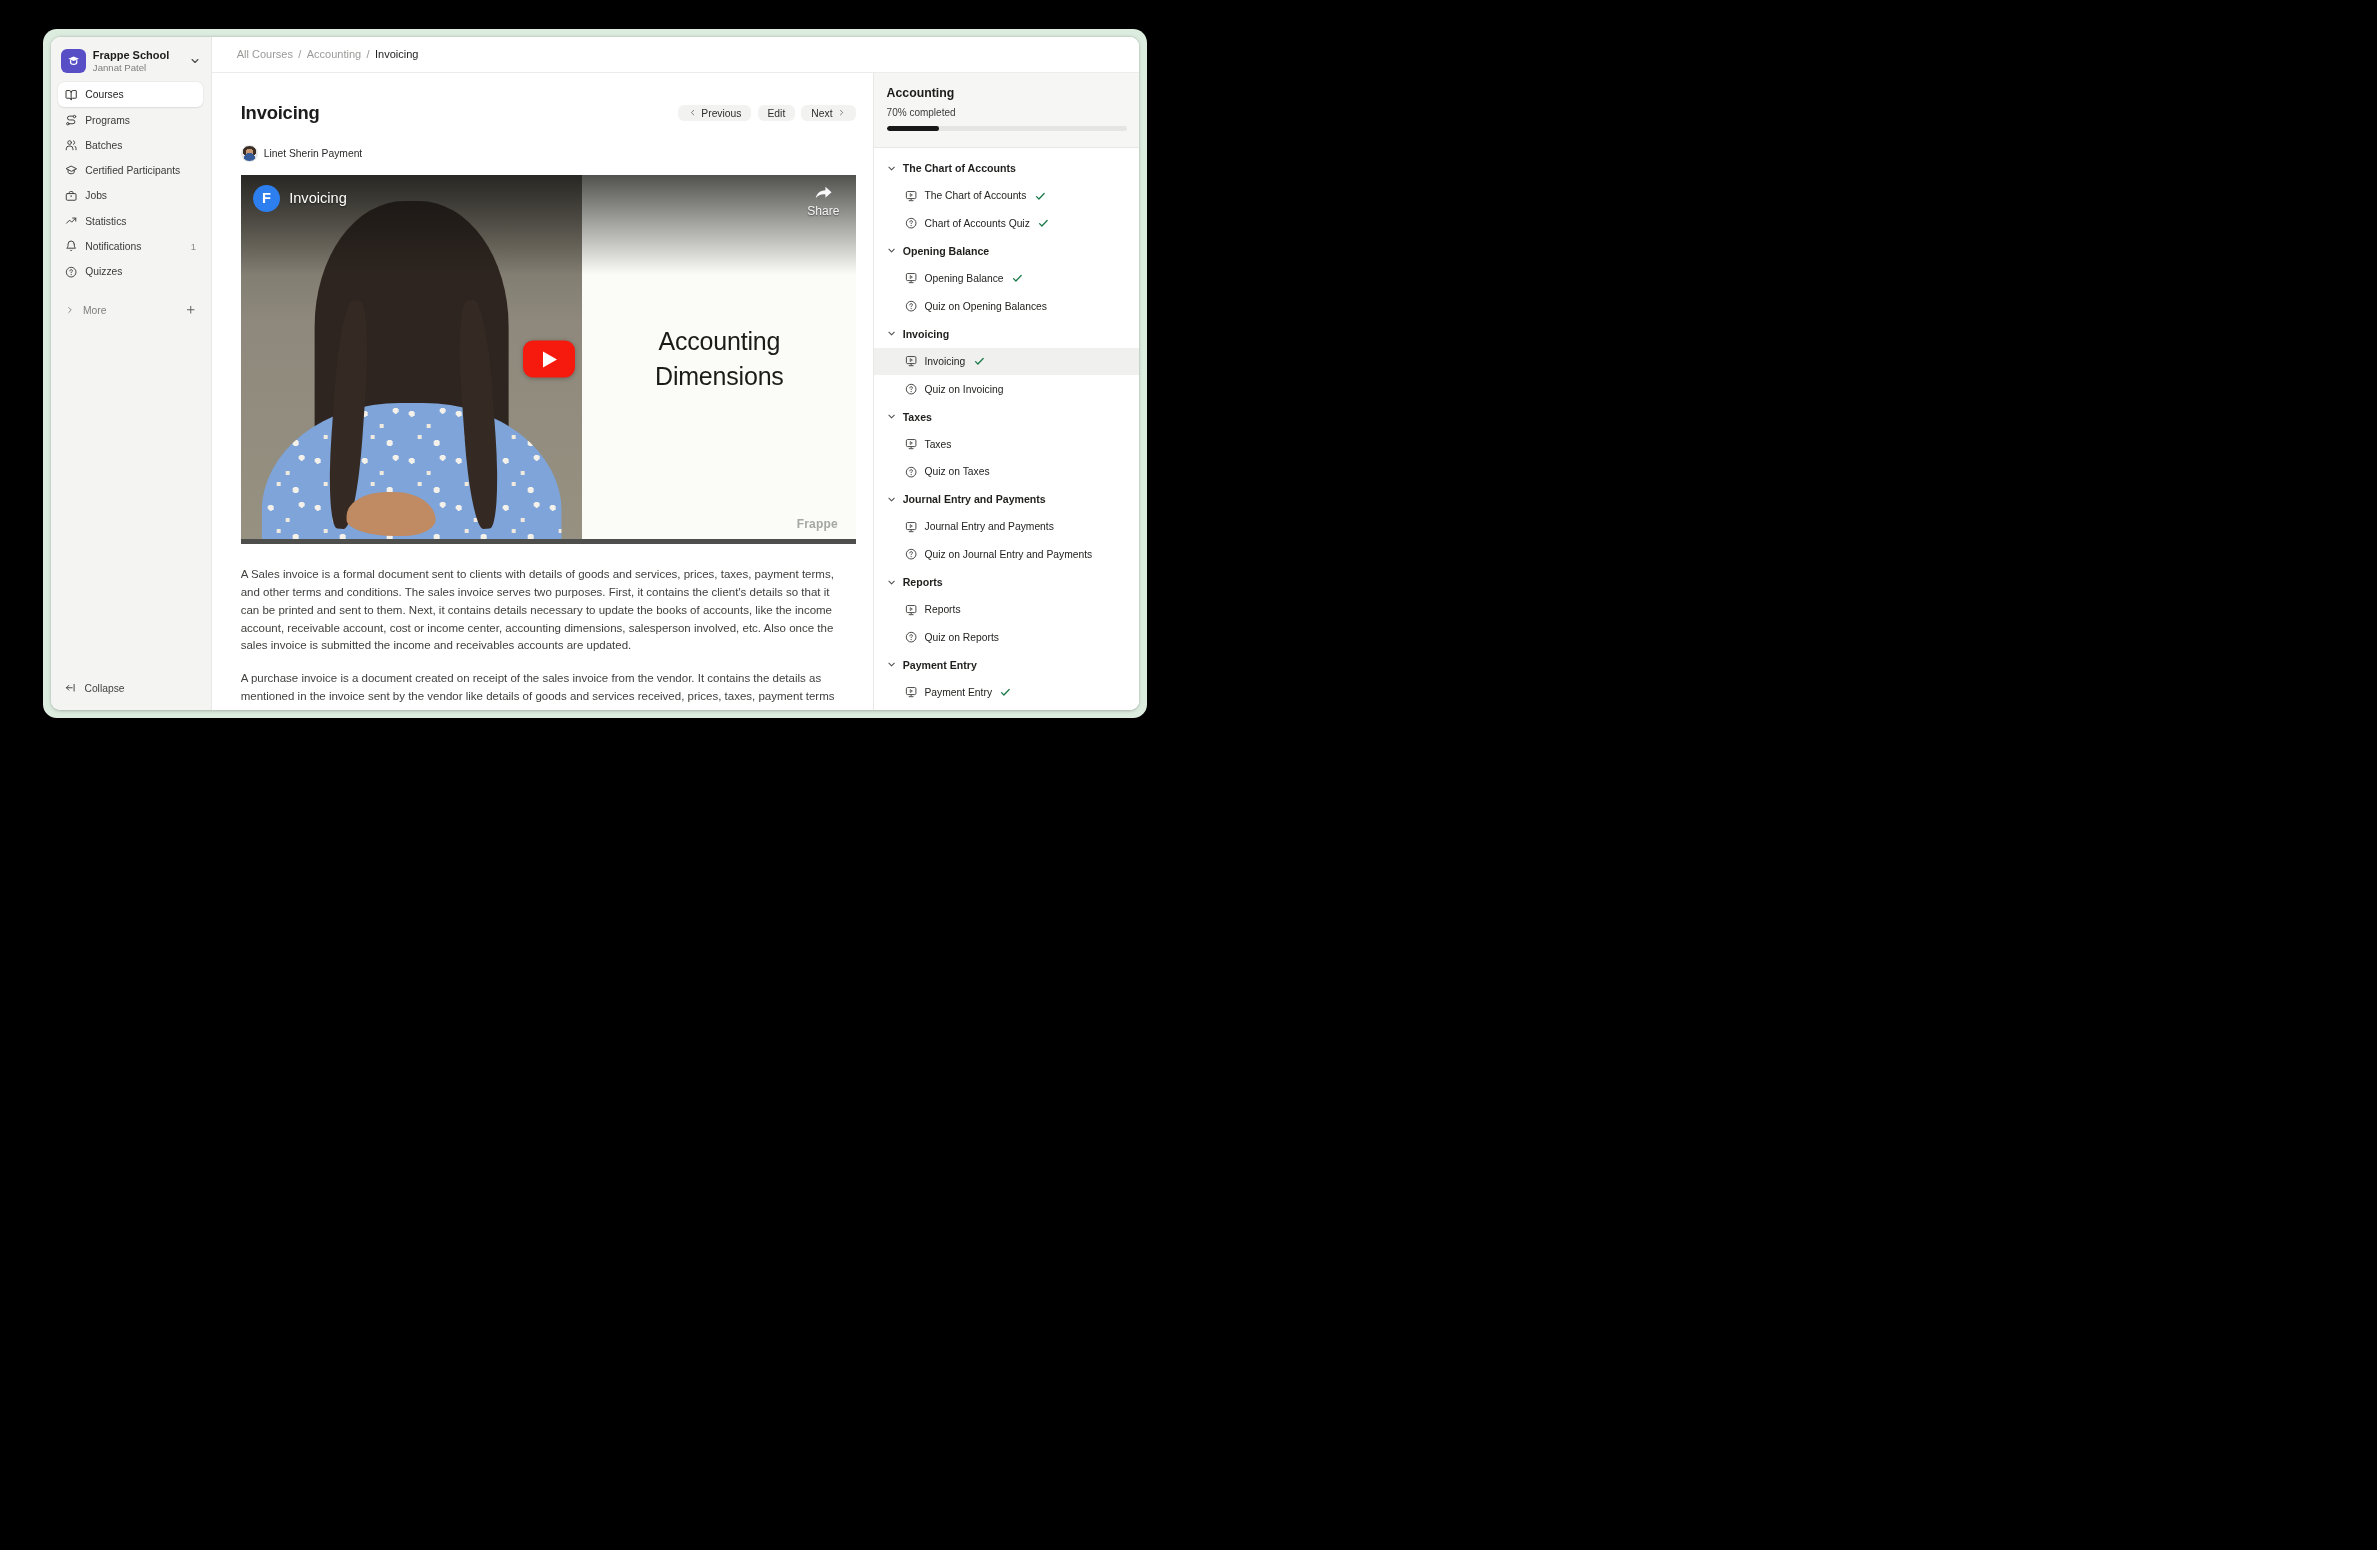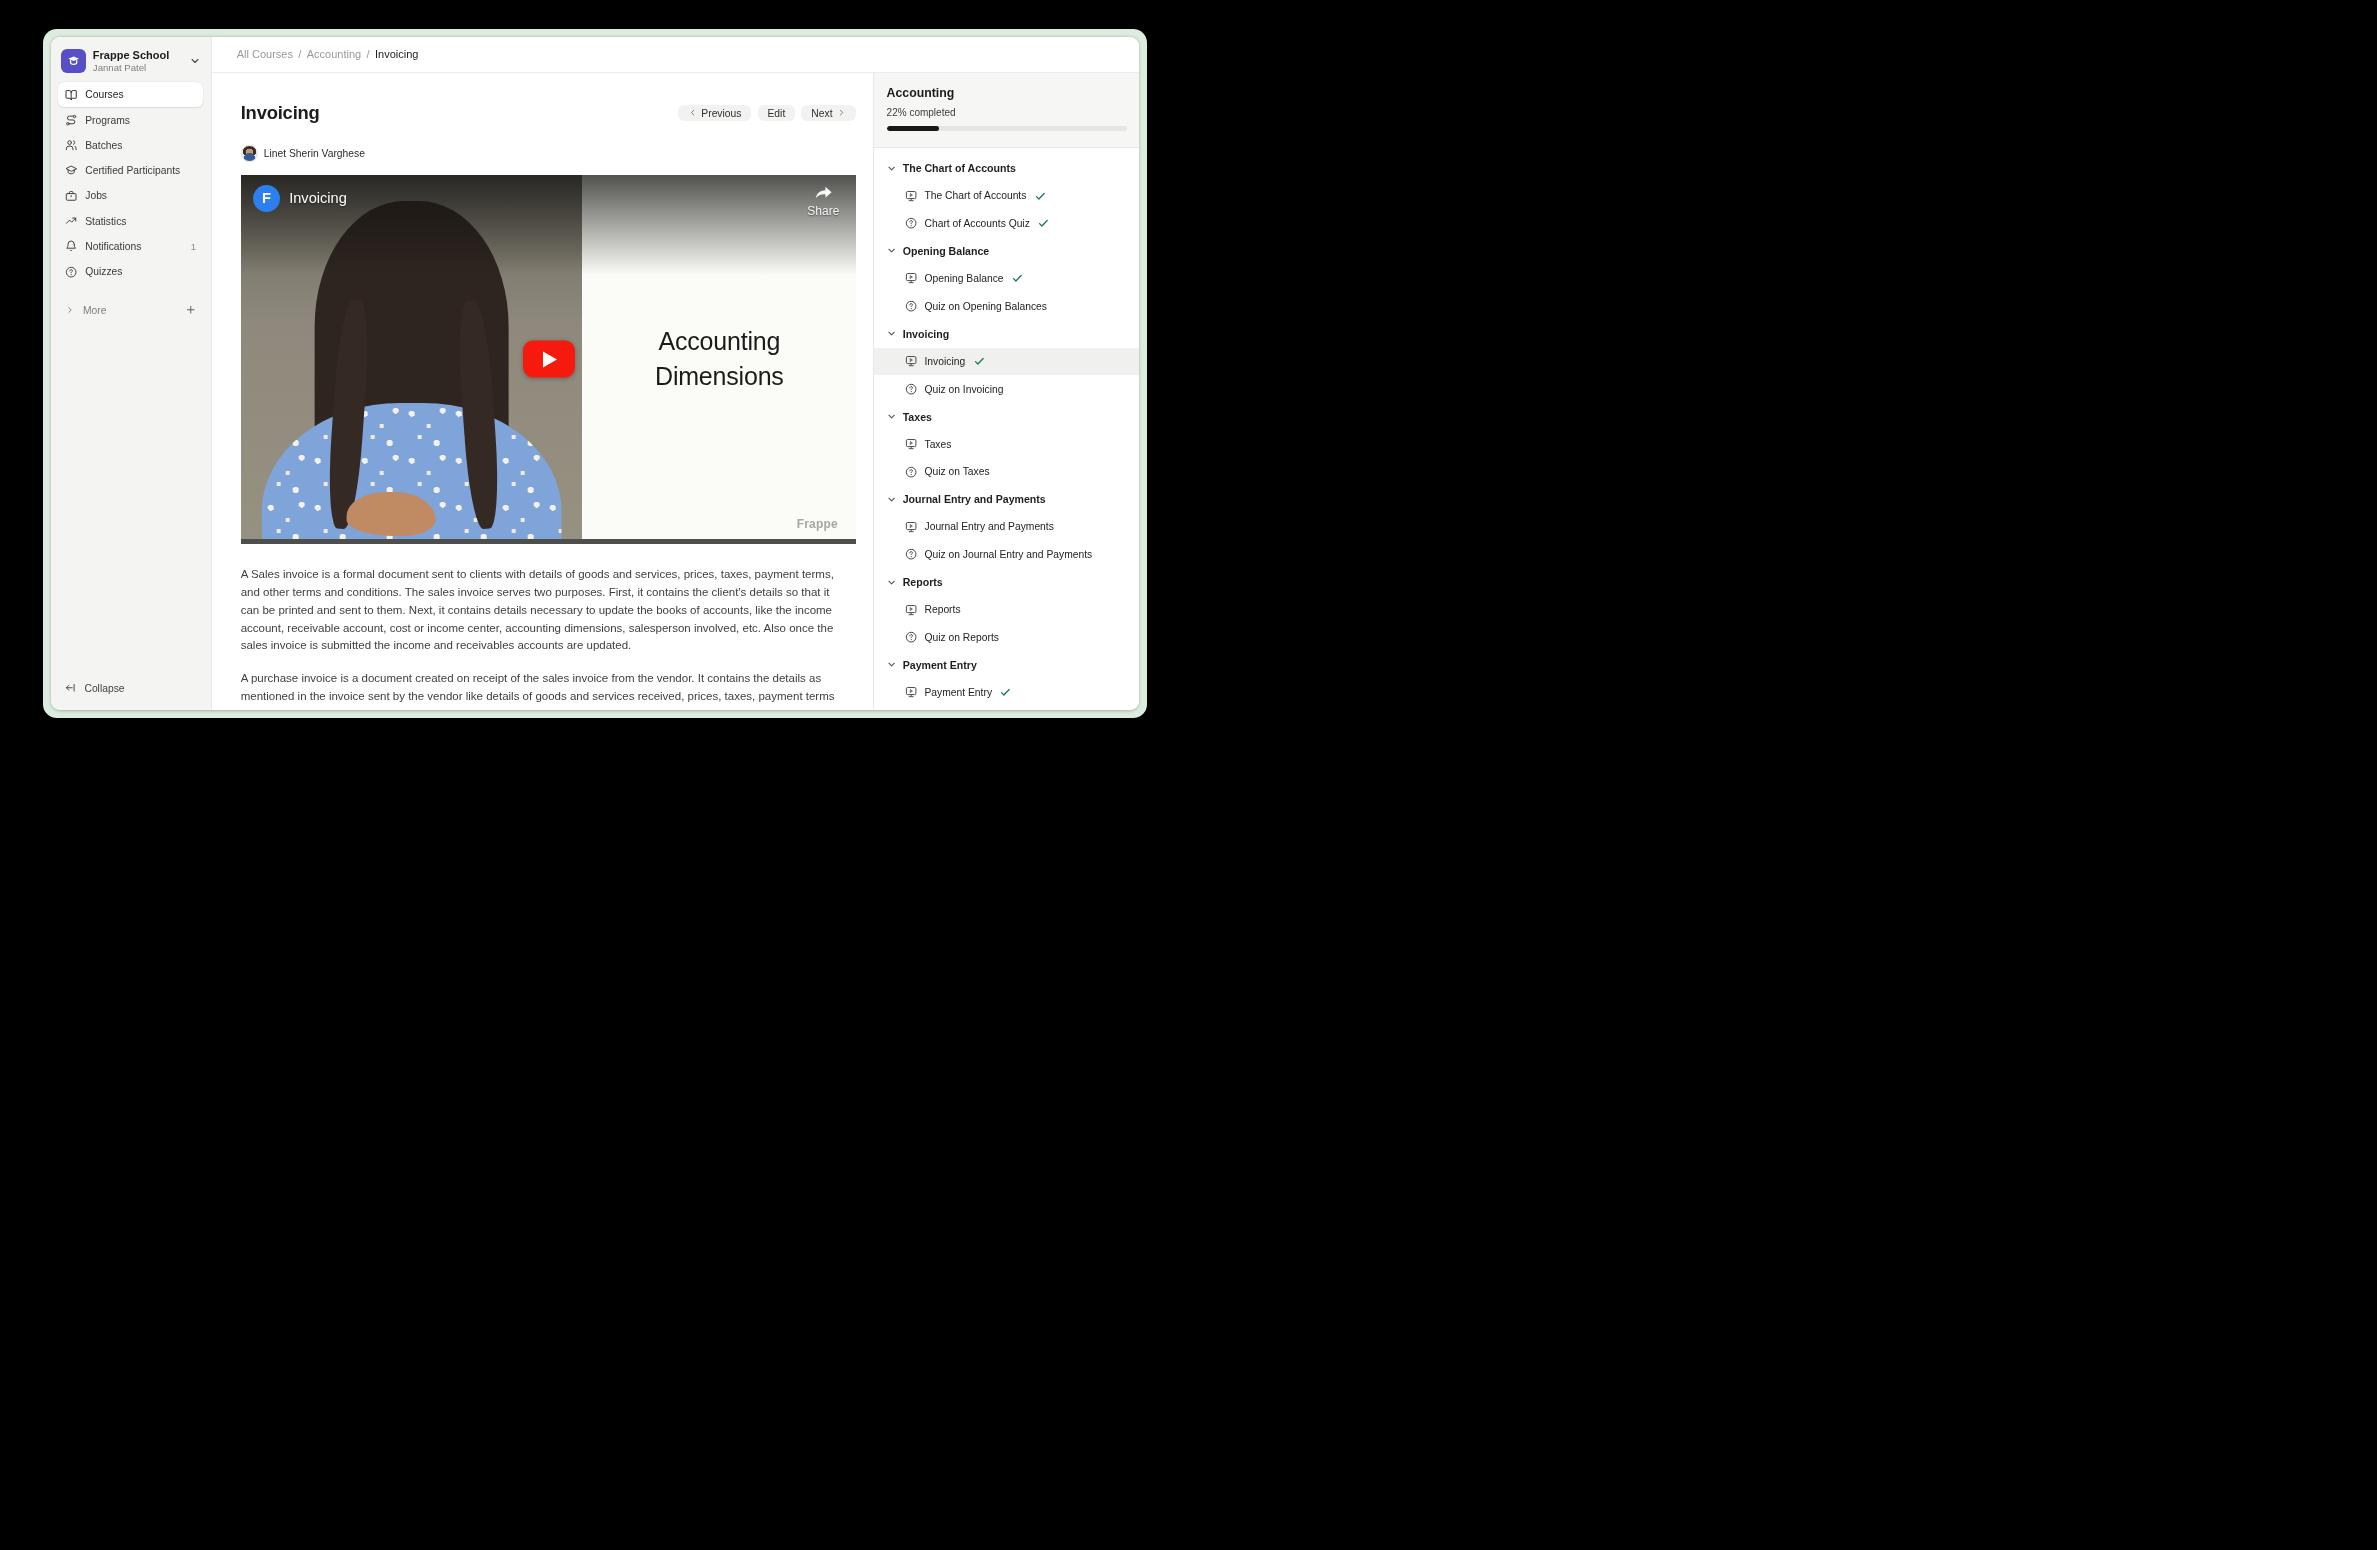--- a/index.html
+++ b/index.html
@@ -316,21 +316,21 @@
                     <svg width="9.2" height="9.2" viewBox="0 0 24 24" fill="none" stroke="currentColor" stroke-width="2.3" stroke-linecap="round" stroke-linejoin="round">
                         <path d="M9 6l6 6-6 6"></path>
                       </svg>
                   </span>
                 </button>
               </div>
             </div>
 
             <div class="author-row">
               <span class="avatar"></span>
-              <span class="author-name">Linet Sherin Varghese</span>
+              <span class="author-name">Linet Sherin Payment</span>
             </div>
 
             <div class="video">
               <div class="v-person">
                 <div class="hair"></div>
                 <div class="face"></div>
                 <div class="blouse"></div>
                 <div class="strand l"></div>
                 <div class="strand r"></div>
                 <div class="hands"></div>
@@ -363,21 +363,21 @@
 
             <div class="paras">
               <p>A Sales invoice is a formal document sent to clients with details of goods and services, prices, taxes, payment terms, and other terms and conditions. The sales invoice serves two purposes. First, it contains the client's details so that it can be printed and sent to them. Next, it contains details necessary to update the books of accounts, like the income account, receivable account, cost or income center, accounting dimensions, salesperson involved, etc. Also once the sales invoice is submitted the income and receivables accounts are updated.</p>
               <p>A purchase invoice is a document created on receipt of the sales invoice from the vendor. It contains the details as mentioned in the invoice sent by the vendor like details of goods and services received, prices, taxes, payment terms and other terms and conditions. Also, it contains details like expense and payable accounts, cost centers, accounting dimensions, etc to update the books of accounting. Once the purchase invoice is submitted the expense and payable accounts are updated.</p>
             </div>
           </main>
 
           <aside class="rpanel">
             <div class="rp-head">
               <div class="rp-title">Accounting</div>
-              <div class="rp-progress-label">22% completed</div>
+              <div class="rp-progress-label">70% completed</div>
               <div class="rp-track">
                 <div class="rp-fill" style="width: 22%;"></div>
               </div>
             </div>
 
             <div class="rp-list">
 
               <div class="chapter">
                 <span class="chv ic">
                     <svg width="9.2" height="9.2" viewBox="0 0 12 12">

